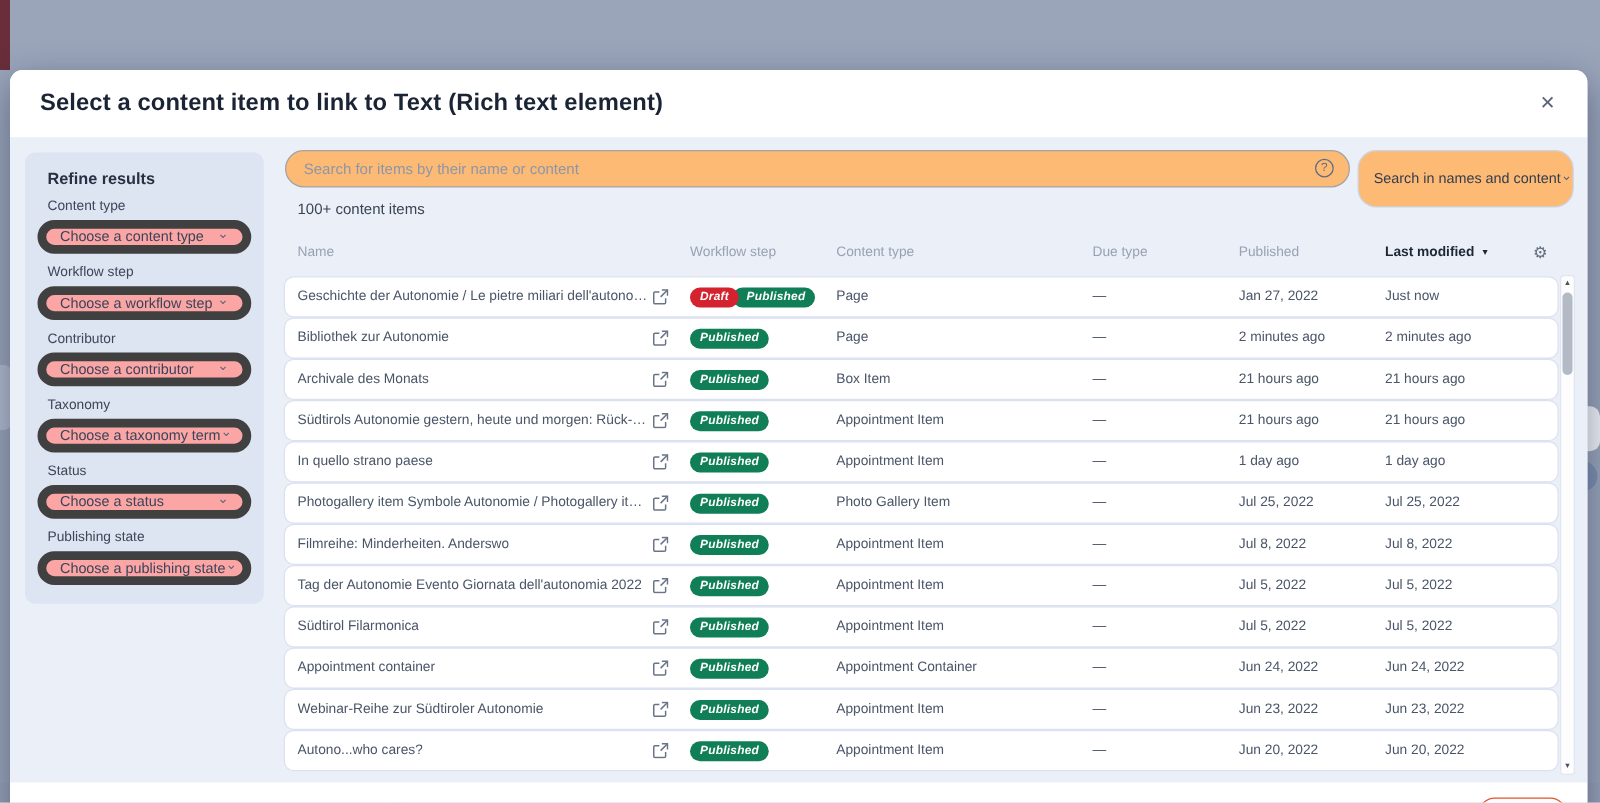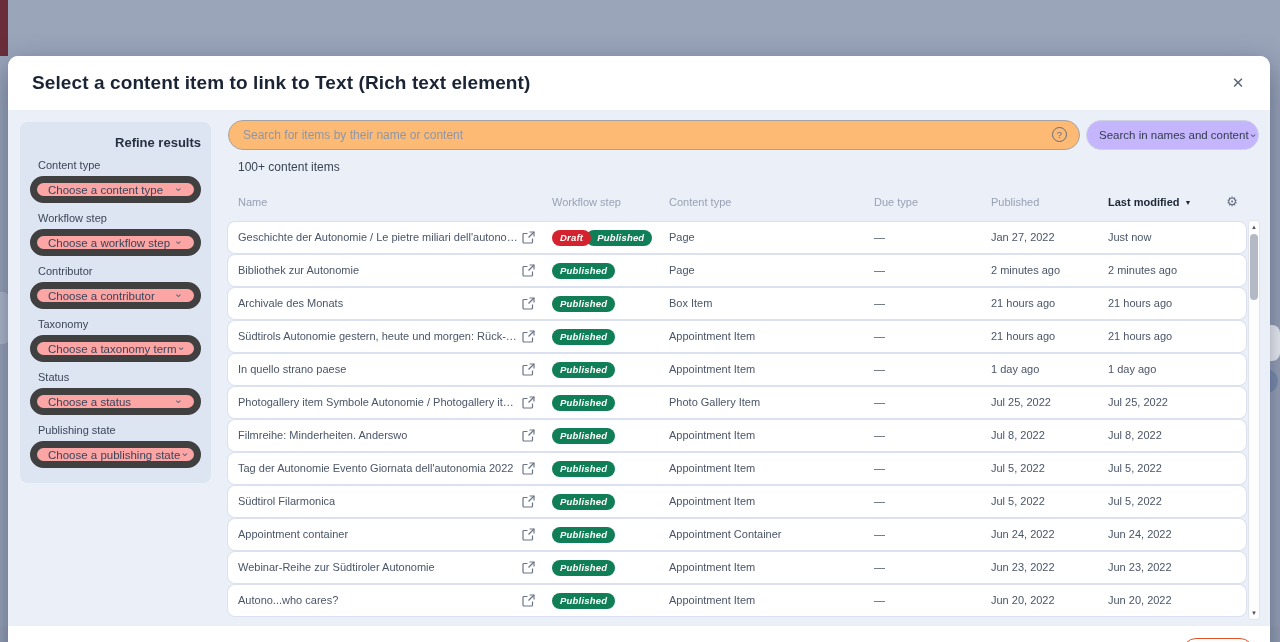--- a/index.html
+++ b/index.html
@@ -44,21 +44,21 @@
     border: 1px solid var(--cancel-accent, #e2532c); border-radius: 14px; background: #fff;
     color: var(--cancel-accent, #e2532c); font-size: 10px; font-weight: bold;
     letter-spacing: 1.3px; text-align: center; line-height: 26px; cursor: pointer;
   }
 
   
   .sidebar {
     position: absolute; left: 12px; top: 12px; width: 191px;
     background: #dde4f2; border-radius: 8px; padding: 13px 10px 15px;
   }
-  .sidebar-heading { font-size: 13px; font-weight: bold; color: #273142; margin: 0 0 2px 8px; text-align: right; }
+  .sidebar-heading { font-size: 13px; font-weight: bold; color: #273142; margin: 0 0 2px 8px; }
   .filter-group { margin-top: 9px; }
   .filter-label { display: block; font-size: 11px; color: #3c4759; margin: 0 0 5px 8px; }
   .filter-select {
     height: 27px; border-radius: 14px; background: #fca5a5; border: 7px solid #404040;
     display: flex; align-items: center; justify-content: space-between; padding: 0 11px;
     cursor: pointer;
   }
   .filter-select-value { font-size: 11.5px; color: #39445a; white-space: nowrap; }
   .chevron { font-size: 11px; color: #5a6478; line-height: 1; transform: translateY(-2px); }
 
@@ -73,22 +73,22 @@
     border-radius: 15px; padding: 0 34px 0 14px; font-size: 12px; color: #333;
     font-family: "Liberation Sans", sans-serif;
   }
   .search-box input::placeholder { color: #8d96a8; }
   .help-circle {
     position: absolute; right: 12px; top: 6px; width: 15px; height: 15px;
     border: 1px solid #606b7e; border-radius: 50%; color: #606b7e;
     font-size: 9.5px; line-height: 13px; text-align: center; cursor: pointer;
   }
   .scope-select {
-    position: absolute; right: 0; top: 10px; width: 173px; height: 30px;
-    background: #c4b5fd; border: 1px solid #ccd3e2; border-radius: 15px;
+    position: absolute; right: 0; top: 10px; width: 173px; height: 46px;
+    background: #fdba74; border: 1px solid #ccd3e2; border-radius: 15px;
     display: flex; align-items: center; justify-content: space-between; padding: 0 12px;
     cursor: pointer;
   }
   .scope-label { font-size: 11.5px; color: #333c4e; white-space: nowrap; }
 
   .count-label { position: absolute; left: 10px; top: 50px; font-size: 12px; color: #3a4454; }
 
   .col-headers { position: absolute; left: 0; top: 86px; width: 1018px; height: 18px; }
   .th { position: absolute; top: 0; font-size: 11px; color: #99a2b4; white-space: nowrap; }
   .th.sorted { color: #1e2735; font-weight: bold; }

